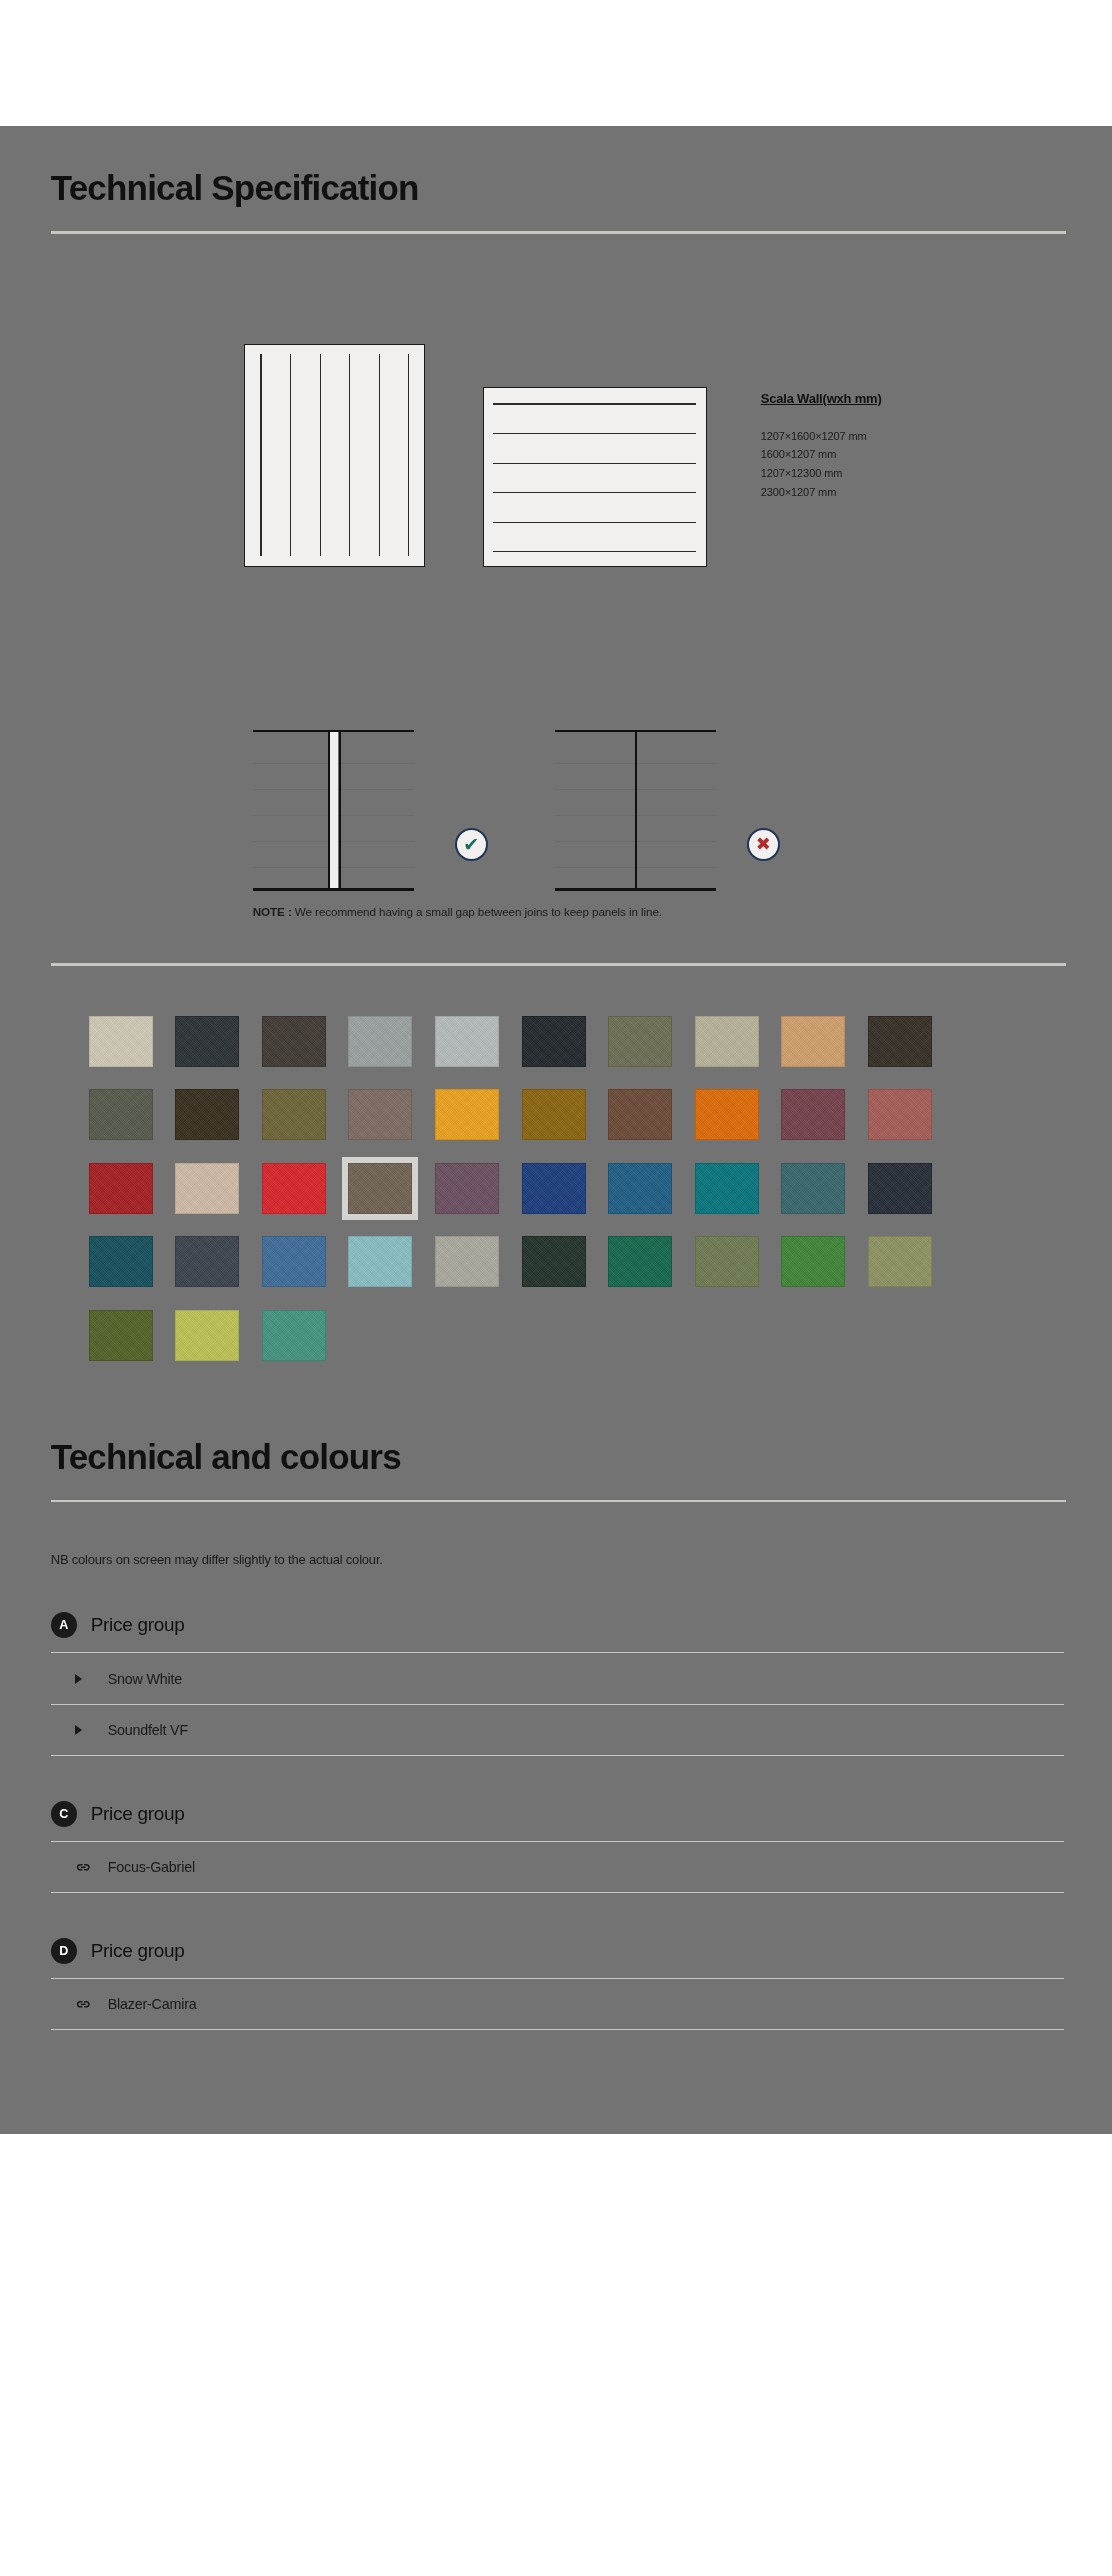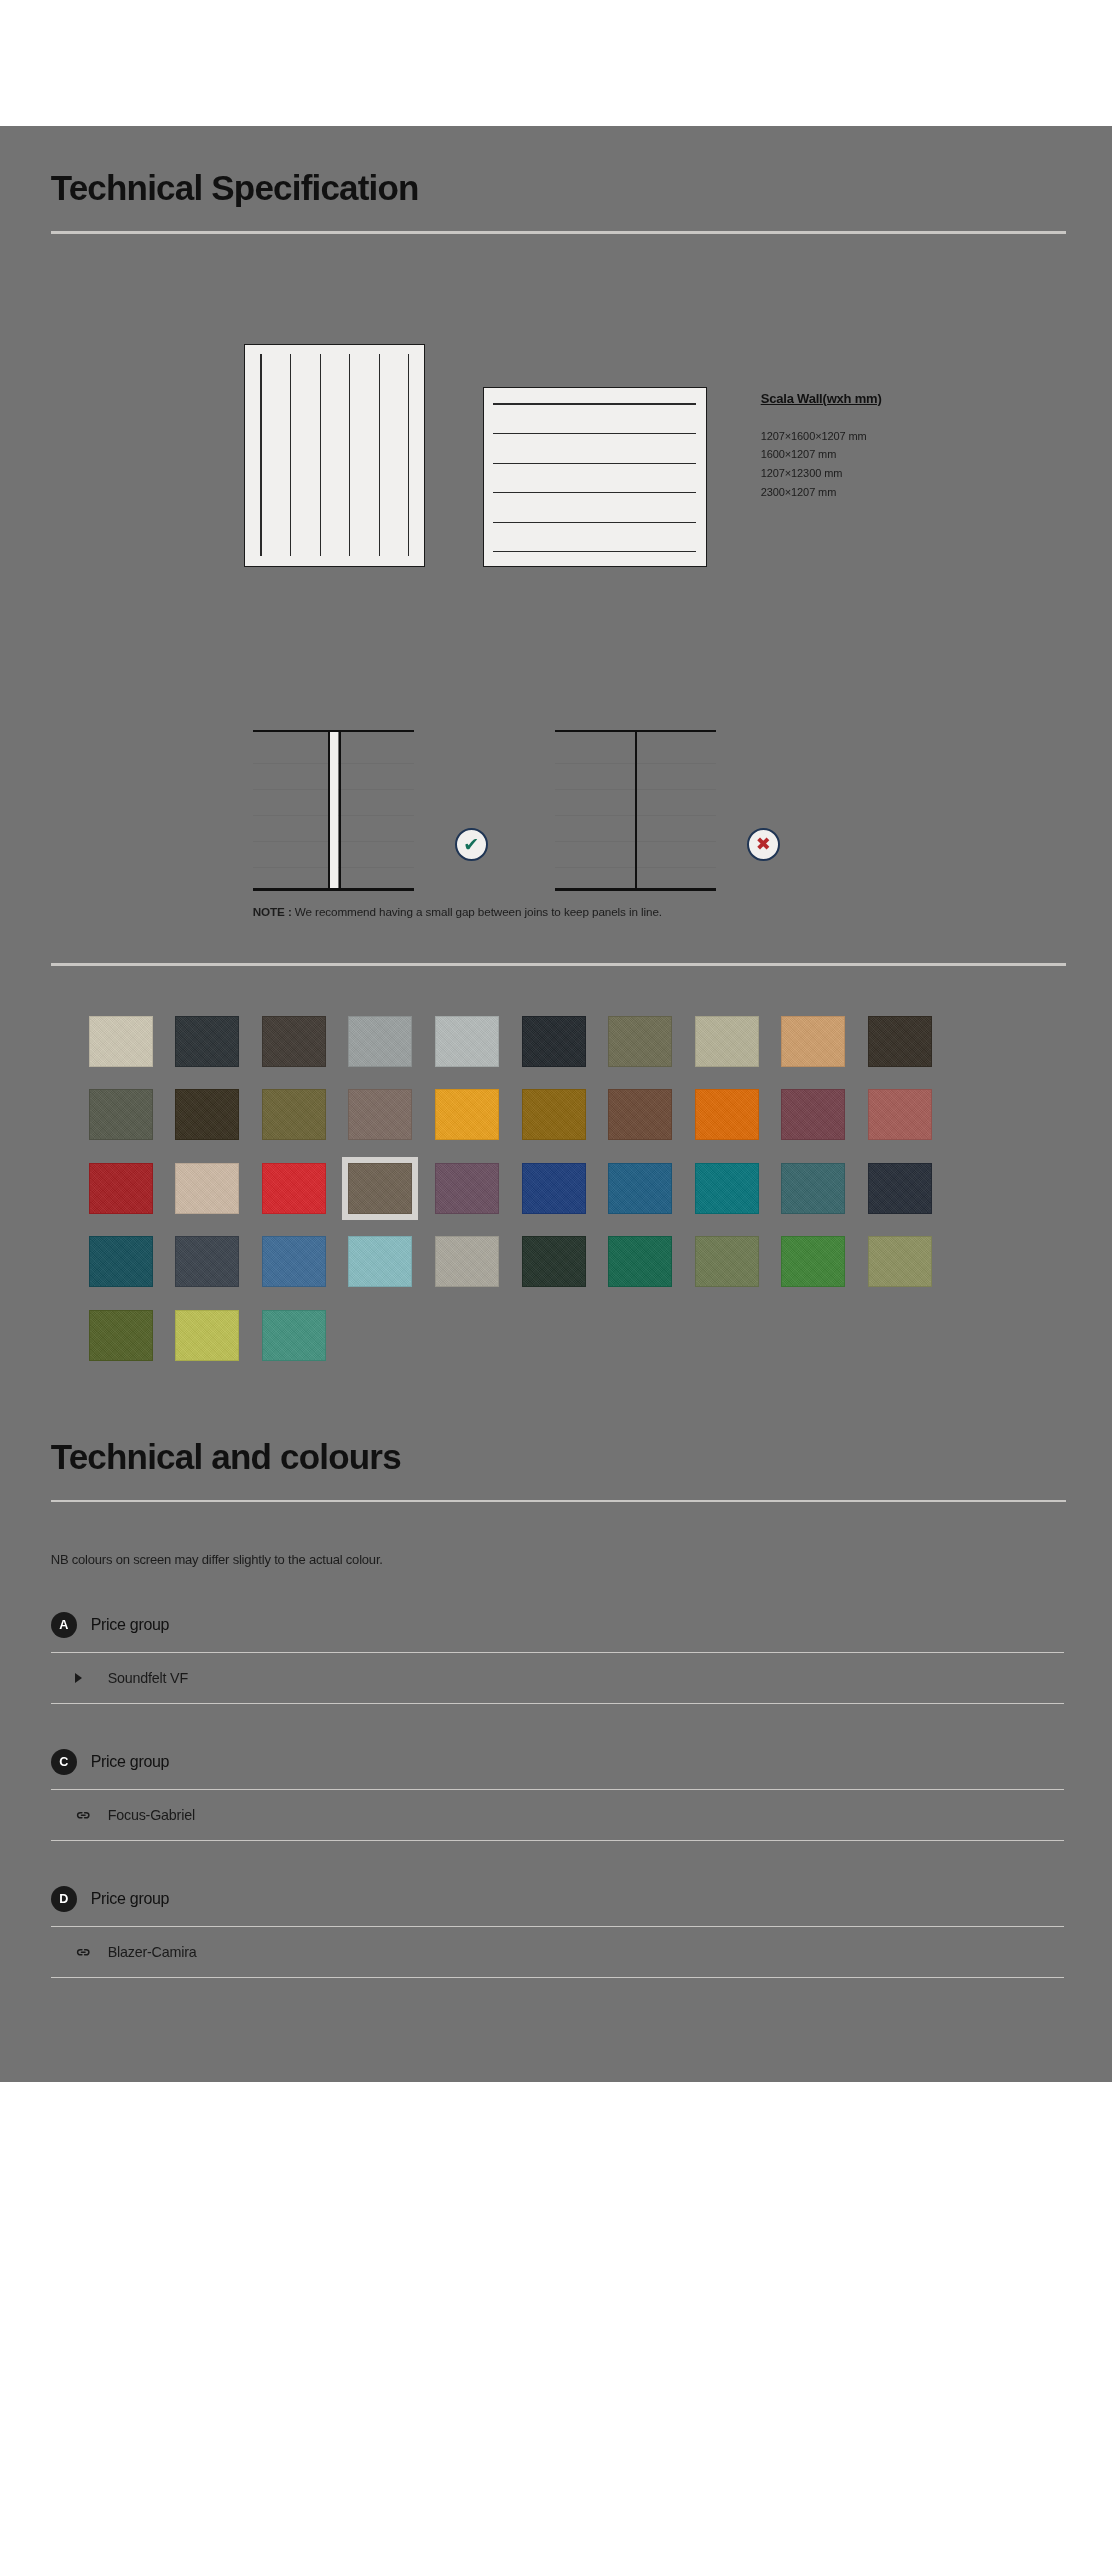--- a/index.html
+++ b/index.html
@@ -240,21 +240,21 @@
     background: #1a1a1a;
     color: #ffffff;
     font-size: 12.6px;
     font-weight: 700;
     display: flex;
     align-items: center;
     justify-content: center;
     line-height: 1;
   }
   .pg-title {
-    font-size: 16px;
+    font-size: 19px;
     color: #111111;
     letter-spacing: -0.3px;
   }
   .pg-item {
     display: flex;
     align-items: center;
     gap: 14px;
     height: 52px;
     border-top: 1.3px solid #c9c7c4;
     padding-left: 24px;
@@ -426,20 +426,26 @@
       <div id="pricegroups">
           <div class="price-group">
             <div class="pg-header">
               <div class="pg-badge">A</div>
               <div class="pg-title">Price group</div>
             </div>
             <div class="pg-item">
               <span class="icon-slot">
                 <span class="tri-icon"></span>
               </span>
+              <span class="pg-item-label">Snow White</span>
+            </div>
+            <div class="pg-item">
+              <span class="icon-slot">
+                <span class="tri-icon"></span>
+              </span>
               <span class="pg-item-label">Soundfelt VF</span>
             </div>
           </div>
           <div class="price-group">
             <div class="pg-header">
               <div class="pg-badge">C</div>
               <div class="pg-title">Price group</div>
             </div>
             <div class="pg-item">
               <span class="icon-slot">

